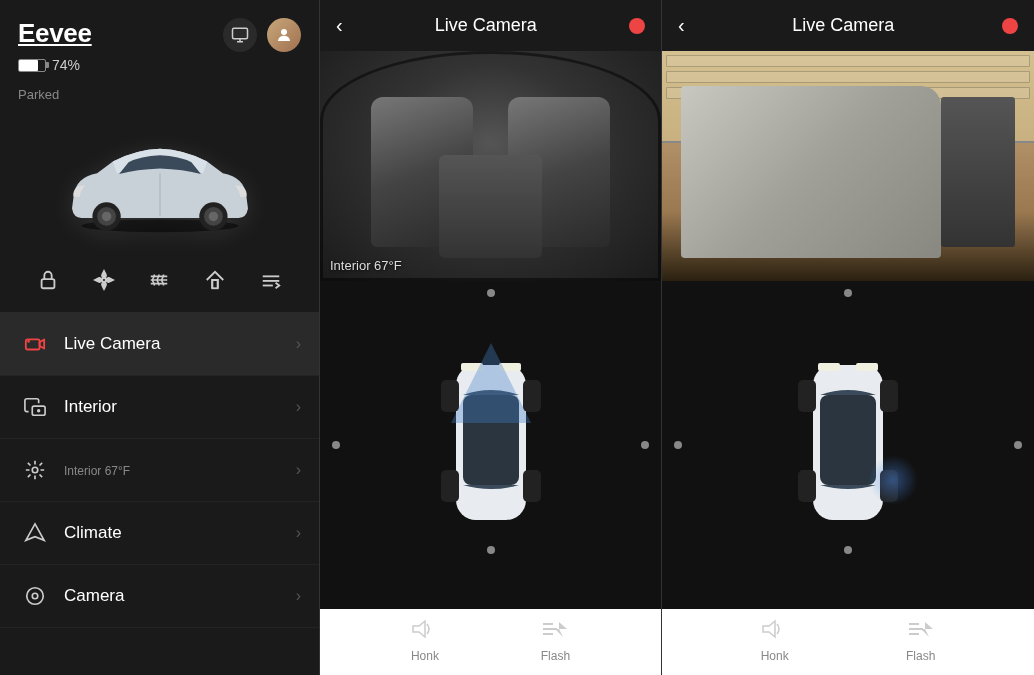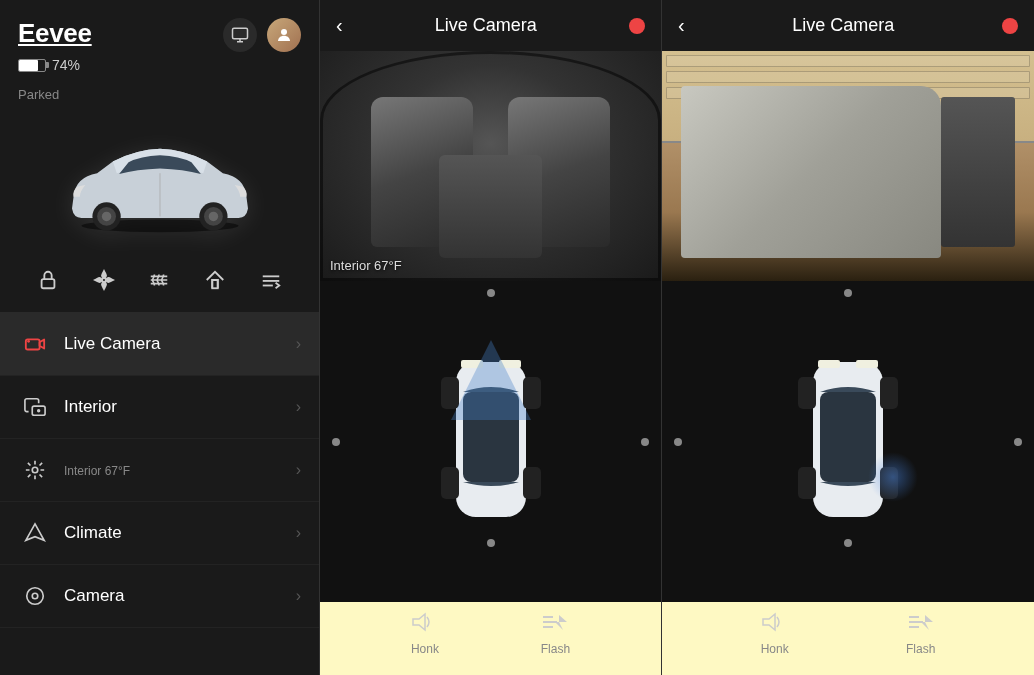--- a/index.html
+++ b/index.html
@@ -190,22 +190,22 @@
 
     .sensor-dot {
       position: absolute;
       width: 8px; height: 8px;
       background: #888; border-radius: 50%;
     }
 
     .camera-controls {
       display: flex;
       justify-content: space-around;
-      padding: 10px 40px 19px;
-      background: #fef9c3;
+      padding: 10px 40px 12px;
+      background: #ffffff;
     }
     .cam-control-btn {
       display: flex;
       flex-direction: column;
       align-items: center;
       gap: 5px;
       cursor: pointer;
     }
     .cam-control-icon { font-size: 20px; color: #ccc; }
     .cam-control-label { font-size: 12px; color: #888; }

